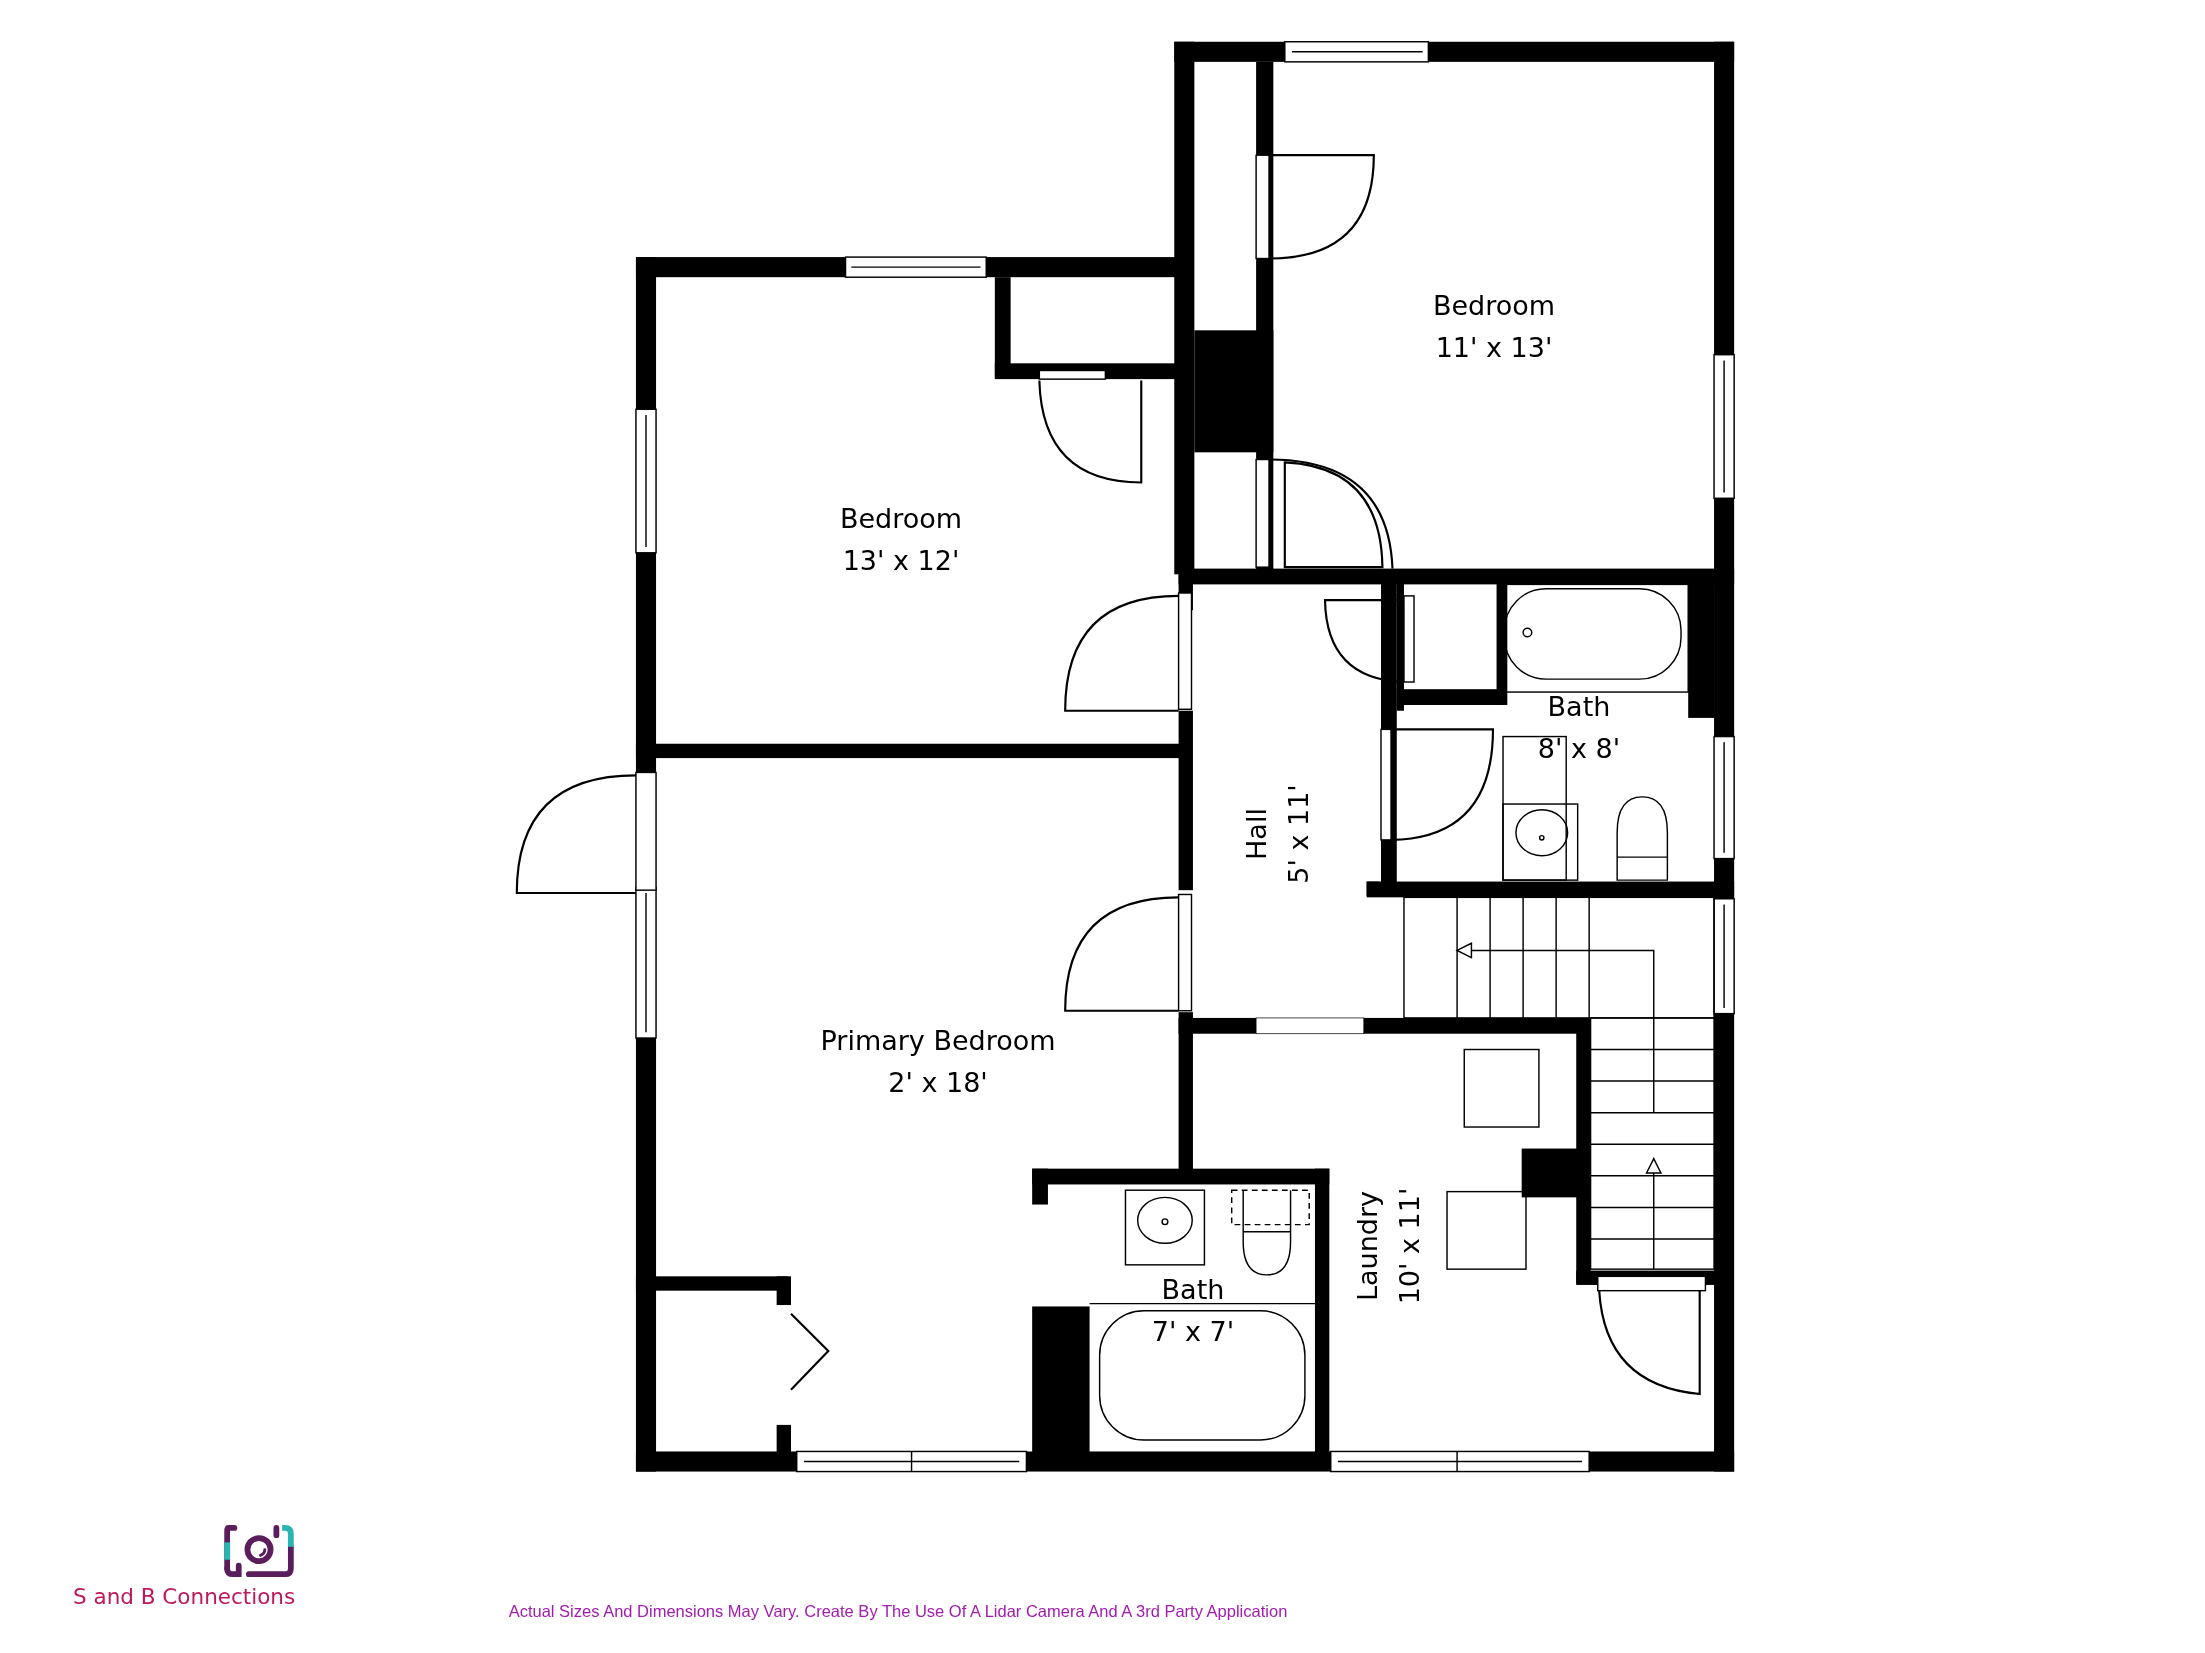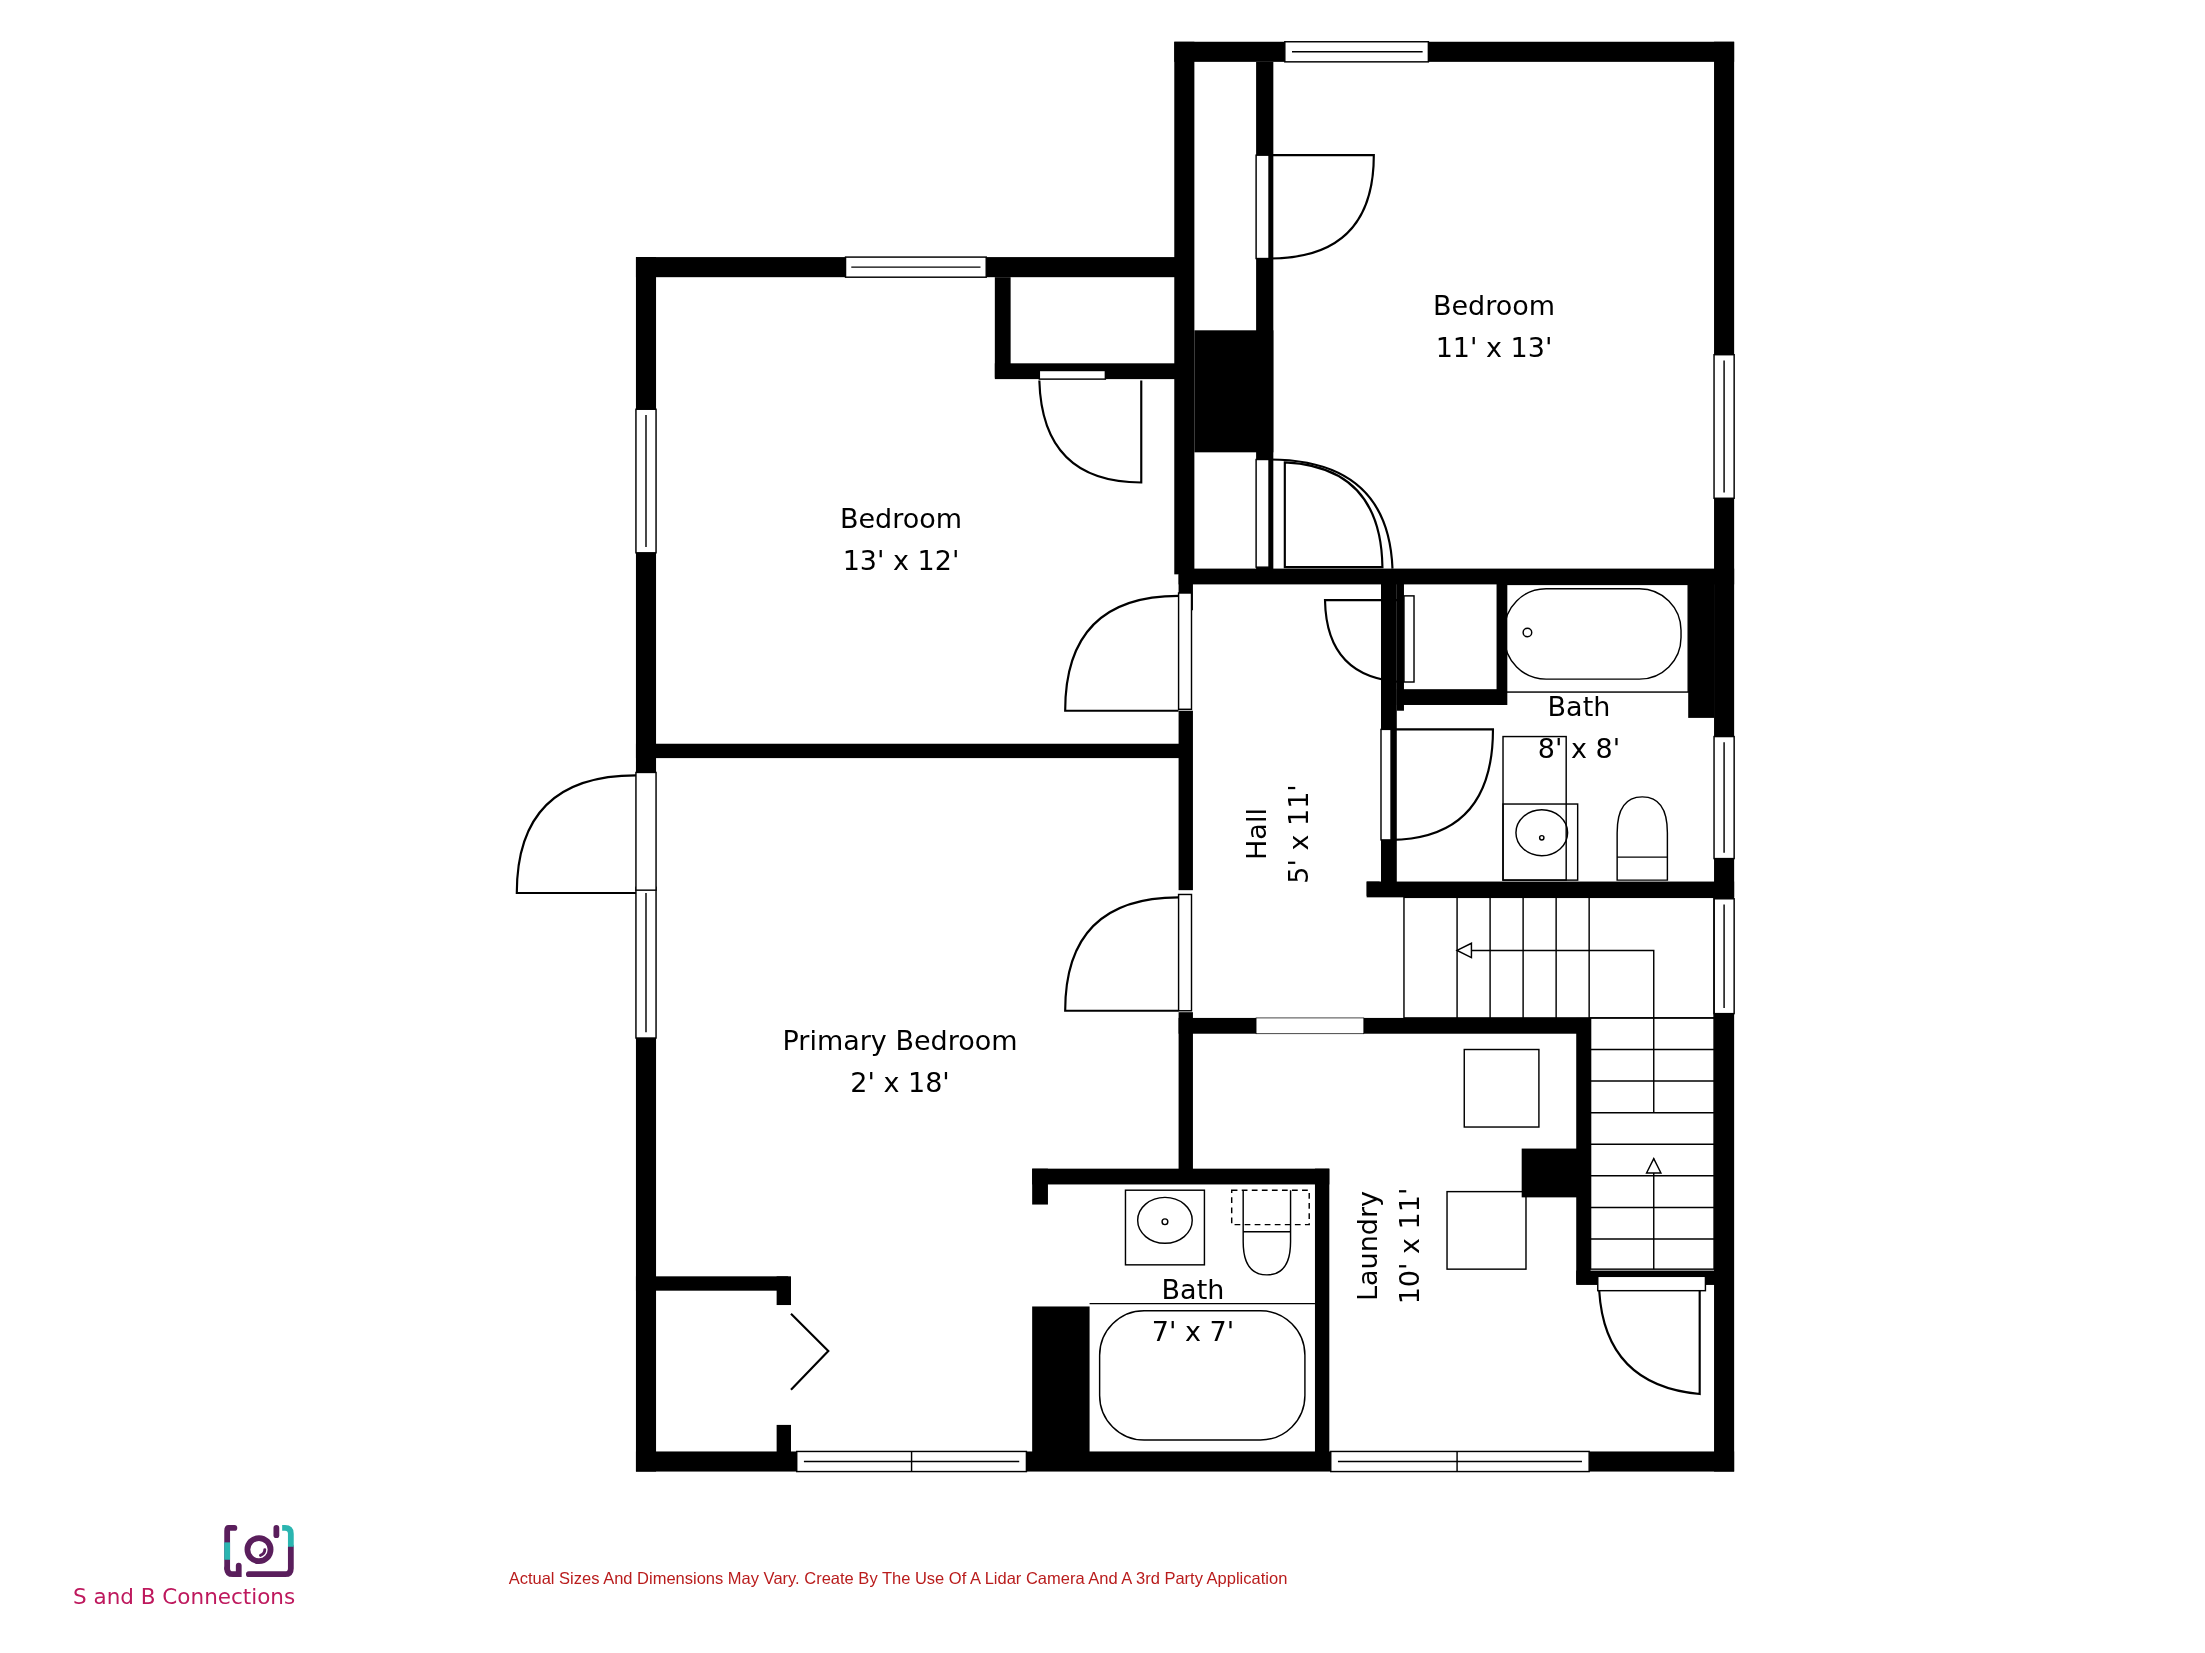--- a/index.html
+++ b/index.html
@@ -2,21 +2,21 @@
 <html style="font-size:11.5px"><head>
 <meta charset="utf-8">
 <style>
   html, body { margin:0; padding:0; background:#ffffff; }
   body { width:2205px; height:1654px; position:relative; overflow:hidden; font-family:"DejaVu Sans", sans-serif; }
   #plan { position:absolute; left:0; top:0; width:2205px; height:1654px; }
   .room-label { position:absolute; text-align:center; color:#000; font-family:"DejaVu Sans", sans-serif; font-size:27px; line-height:42px; white-space:nowrap; transform:translate(-50%,-50%); }
   .room-label.rot { transform:translate(-50%,-50%) rotate(-90deg); }
   .logo { position:absolute; left:72px; top:1529px; width:230px; text-align:left; }
   .logo-text { position:absolute; left:73px; top:1584px; font-family:"DejaVu Sans", sans-serif; font-size:21.5px; color:#be185d; white-space:nowrap; font-weight:500; }
-  .disclaimer { position:absolute; left:0; width:1796px; top:1569px; text-align:center; font-family:"Liberation Sans", sans-serif; font-size:16.5px; color:#b91c1c; }
+  .disclaimer { position:absolute; left:0; width:1796px; top:1602px; text-align:center; font-family:"Liberation Sans", sans-serif; font-size:16.5px; color:#a21caf; }
 </style>
 </head>
 <body>
 
 <svg id="plan" viewBox="0 0 3072 2304" xmlns="http://www.w3.org/2000/svg">
   <g fill="#000">
 
     <rect x="886" y="358" width="28" height="1692"></rect>
     <rect x="886" y="358" width="758" height="28"></rect>
     <rect x="1636" y="58" width="28" height="742"></rect>
@@ -182,21 +182,21 @@
   <div>13' x 12'</div>
 </div>
 <div class="room-label" style="left:1579px;top:728px;">
   <div>Bath</div>
   <div>8' x 8'</div>
 </div>
 <div class="room-label rot" style="left:1278px;top:834px;">
   <div>Hall</div>
   <div>5' x 11'</div>
 </div>
-<div class="room-label" style="left:900px;top:1062px;text-align:center;">
+<div class="room-label" style="left:938px;top:1062px;text-align:center;">
   <div>Primary Bedroom</div>
   <div>2' x 18'</div>
 </div>
 <div class="room-label" style="left:1193px;top:1311px;">
   <div>Bath</div>
   <div>7' x 7'</div>
 </div>
 <div class="room-label rot" style="left:1389px;top:1246px;">
   <div>Laundry</div>
   <div>10' x 11'</div>

